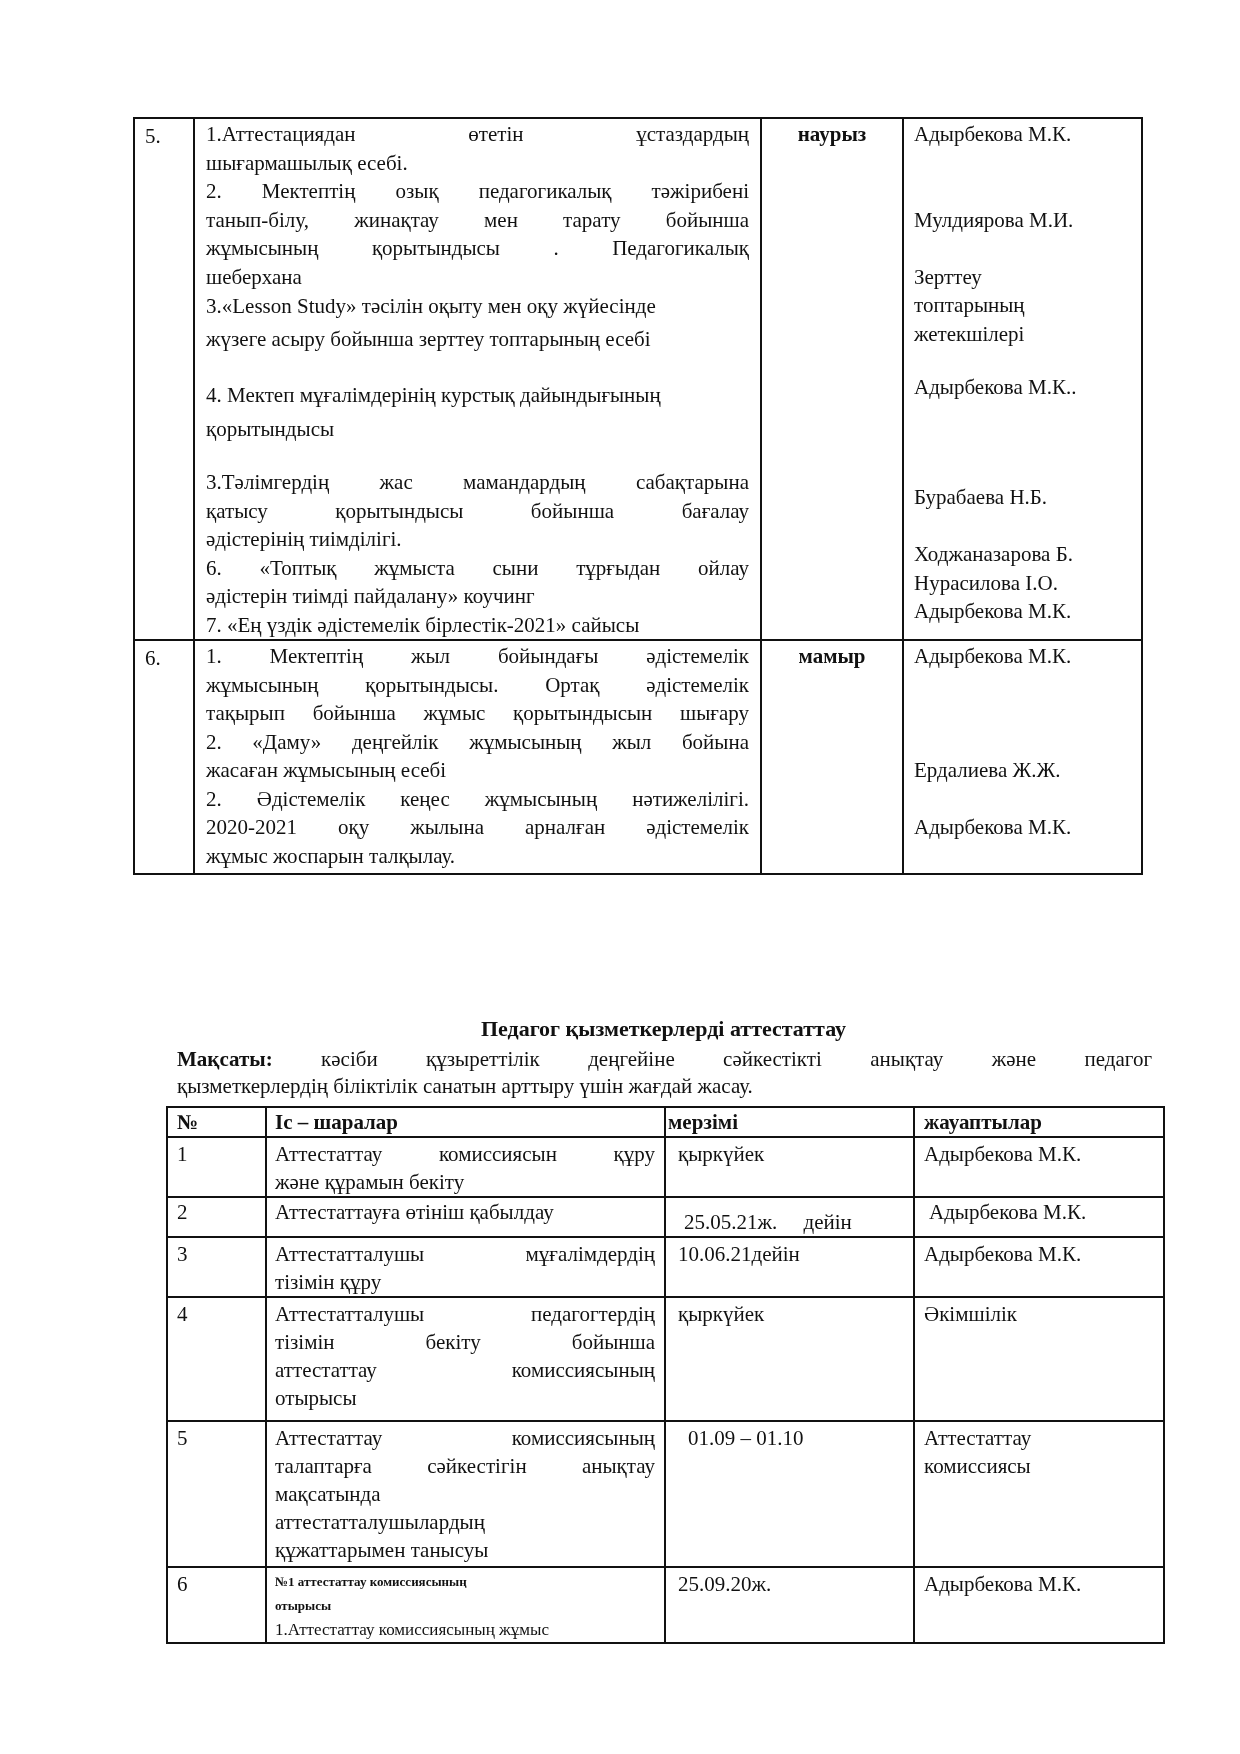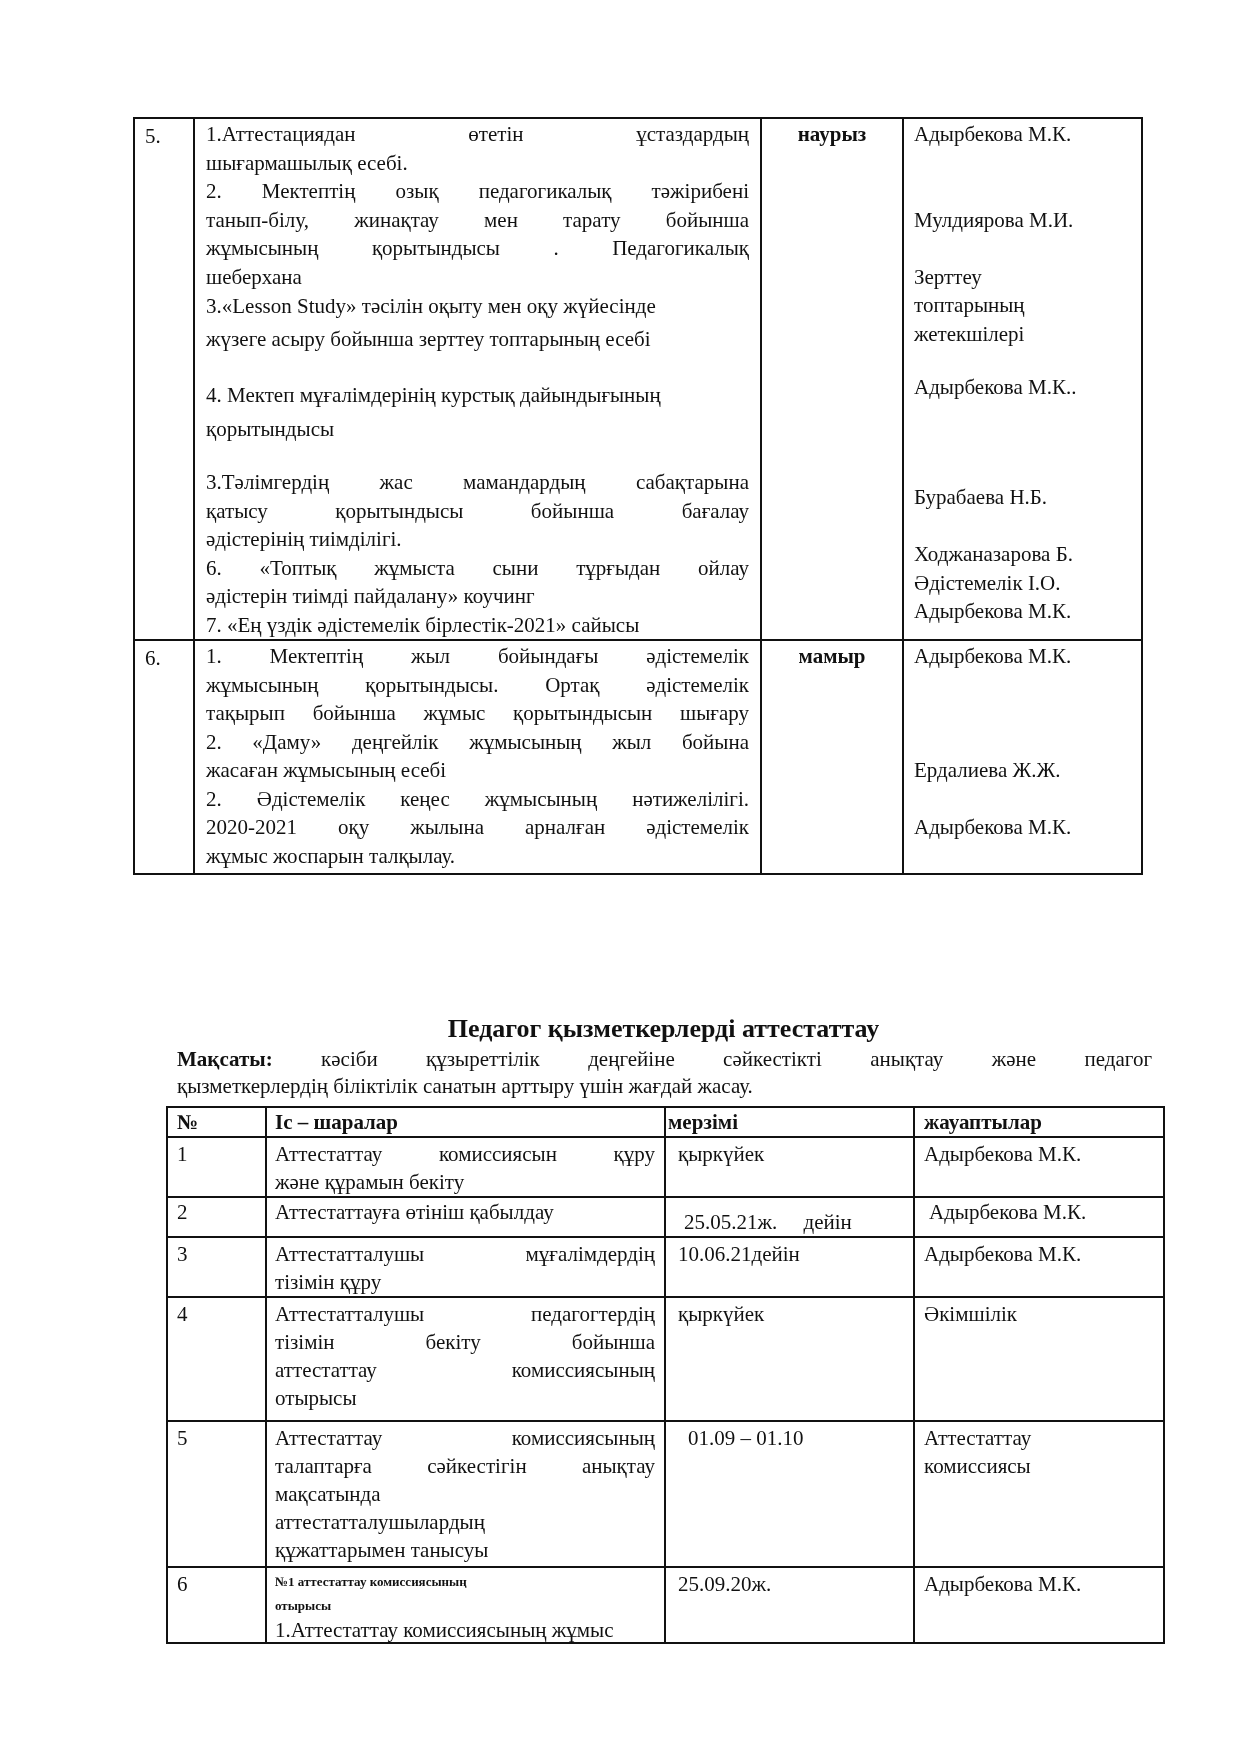--- a/index.html
+++ b/index.html
@@ -11,37 +11,37 @@
   #t1 td.num { padding: 3px 0 0 10px; }
   #t1 td.act { padding: 1px 11px 0 11px; text-align: justify; }
   #t1 td.month { text-align: center; font-weight: bold; padding-top: 1px; }
   #t1 td.resp { padding: 1px 8px 0 10px; }
   .line { display: block; min-height: 28.5px; }
   .act .line { text-align: justify; text-align-last: justify; }
   .act .line.last { text-align-last: left; }
   .gap2 { display: block; height: 22px; }
 
   #title { position: absolute; left: 0; width: 1240px; top: 1014px; text-align: center;
-           font-weight: bold; font-size: 26px; line-height: 30px; padding-left: 87px; box-sizing: border-box; }
+           font-weight: bold; font-size: 22px; line-height: 30px; padding-left: 87px; box-sizing: border-box; }
   #goal { position: absolute; left: 177px; top: 1046px; width: 975px; font-size: 21px; line-height: 27px; }
   #goal .l1 { display: block; text-align: justify; text-align-last: justify; }
   #goal .l2 { display: block; }
   #goal b { font-weight: bold; }
 
   #t2 { left: 166px; top: 1106px; width: 997px; }
   #t2 td { line-height: 28px; }
   #t2 td.c0 { padding: 2px 0 0 9px; }
   #t2 td.c1 { padding: 2px 9px 0 8px; }
   #t2 td.c2 { padding: 2px 6px 0 12px; }
   #t2 td.c3 { padding: 2px 6px 0 9px; }
   #t2 tr.head td { font-weight: bold; height: 24px; padding-top: 0; }
   #t2 .j { display: block; text-align: justify; text-align-last: justify; }
   #t2 .l { display: block; }
   #t2 .bold-sm { font-weight: bold; font-size: 13px; line-height: 24px; display: block; }
-  #t2 .sm { font-size: 21px; line-height: 24px; display: block; }
+  #t2 .sm { font-size: 17px; line-height: 24px; display: block; }
 </style>
 </head>
 <body>
 
 <table id="t1" class="tbl">
   <colgroup>
     <col style="width:60px">
       <col style="width:567px">
       <col style="width:142px">
       <col style="width:239px">
@@ -80,21 +80,21 @@
       <span class="line">топтарының</span>
       <span class="line">жетекшілері</span>
       <span class="gap2"></span>
       <span class="line" style="line-height:34px">Адырбекова М.К..</span>
       <span class="line" style="line-height:34px"></span>
       <span class="gap2"></span>
       <span class="line"></span>
       <span class="line">Бурабаева Н.Б.</span>
       <span class="line"></span>
       <span class="line">Ходжаназарова Б.</span>
-      <span class="line">Әдістемелік І.О.</span>
+      <span class="line">Нурасилова І.О.</span>
       <span class="line">Адырбекова М.К.</span>
     </td>
   </tr>
   <tr style="height:234px">
     <td class="num">6.</td>
     <td class="act">
       <span class="line">1. Мектептің жыл бойындағы әдістемелік</span>
       <span class="line">жұмысының қорытындысы. Ортақ әдістемелік</span>
       <span class="line">тақырып бойынша жұмыс қорытындысын шығару</span>
       <span class="line">2. «Даму» деңгейлік жұмысының жыл бойына</span>

